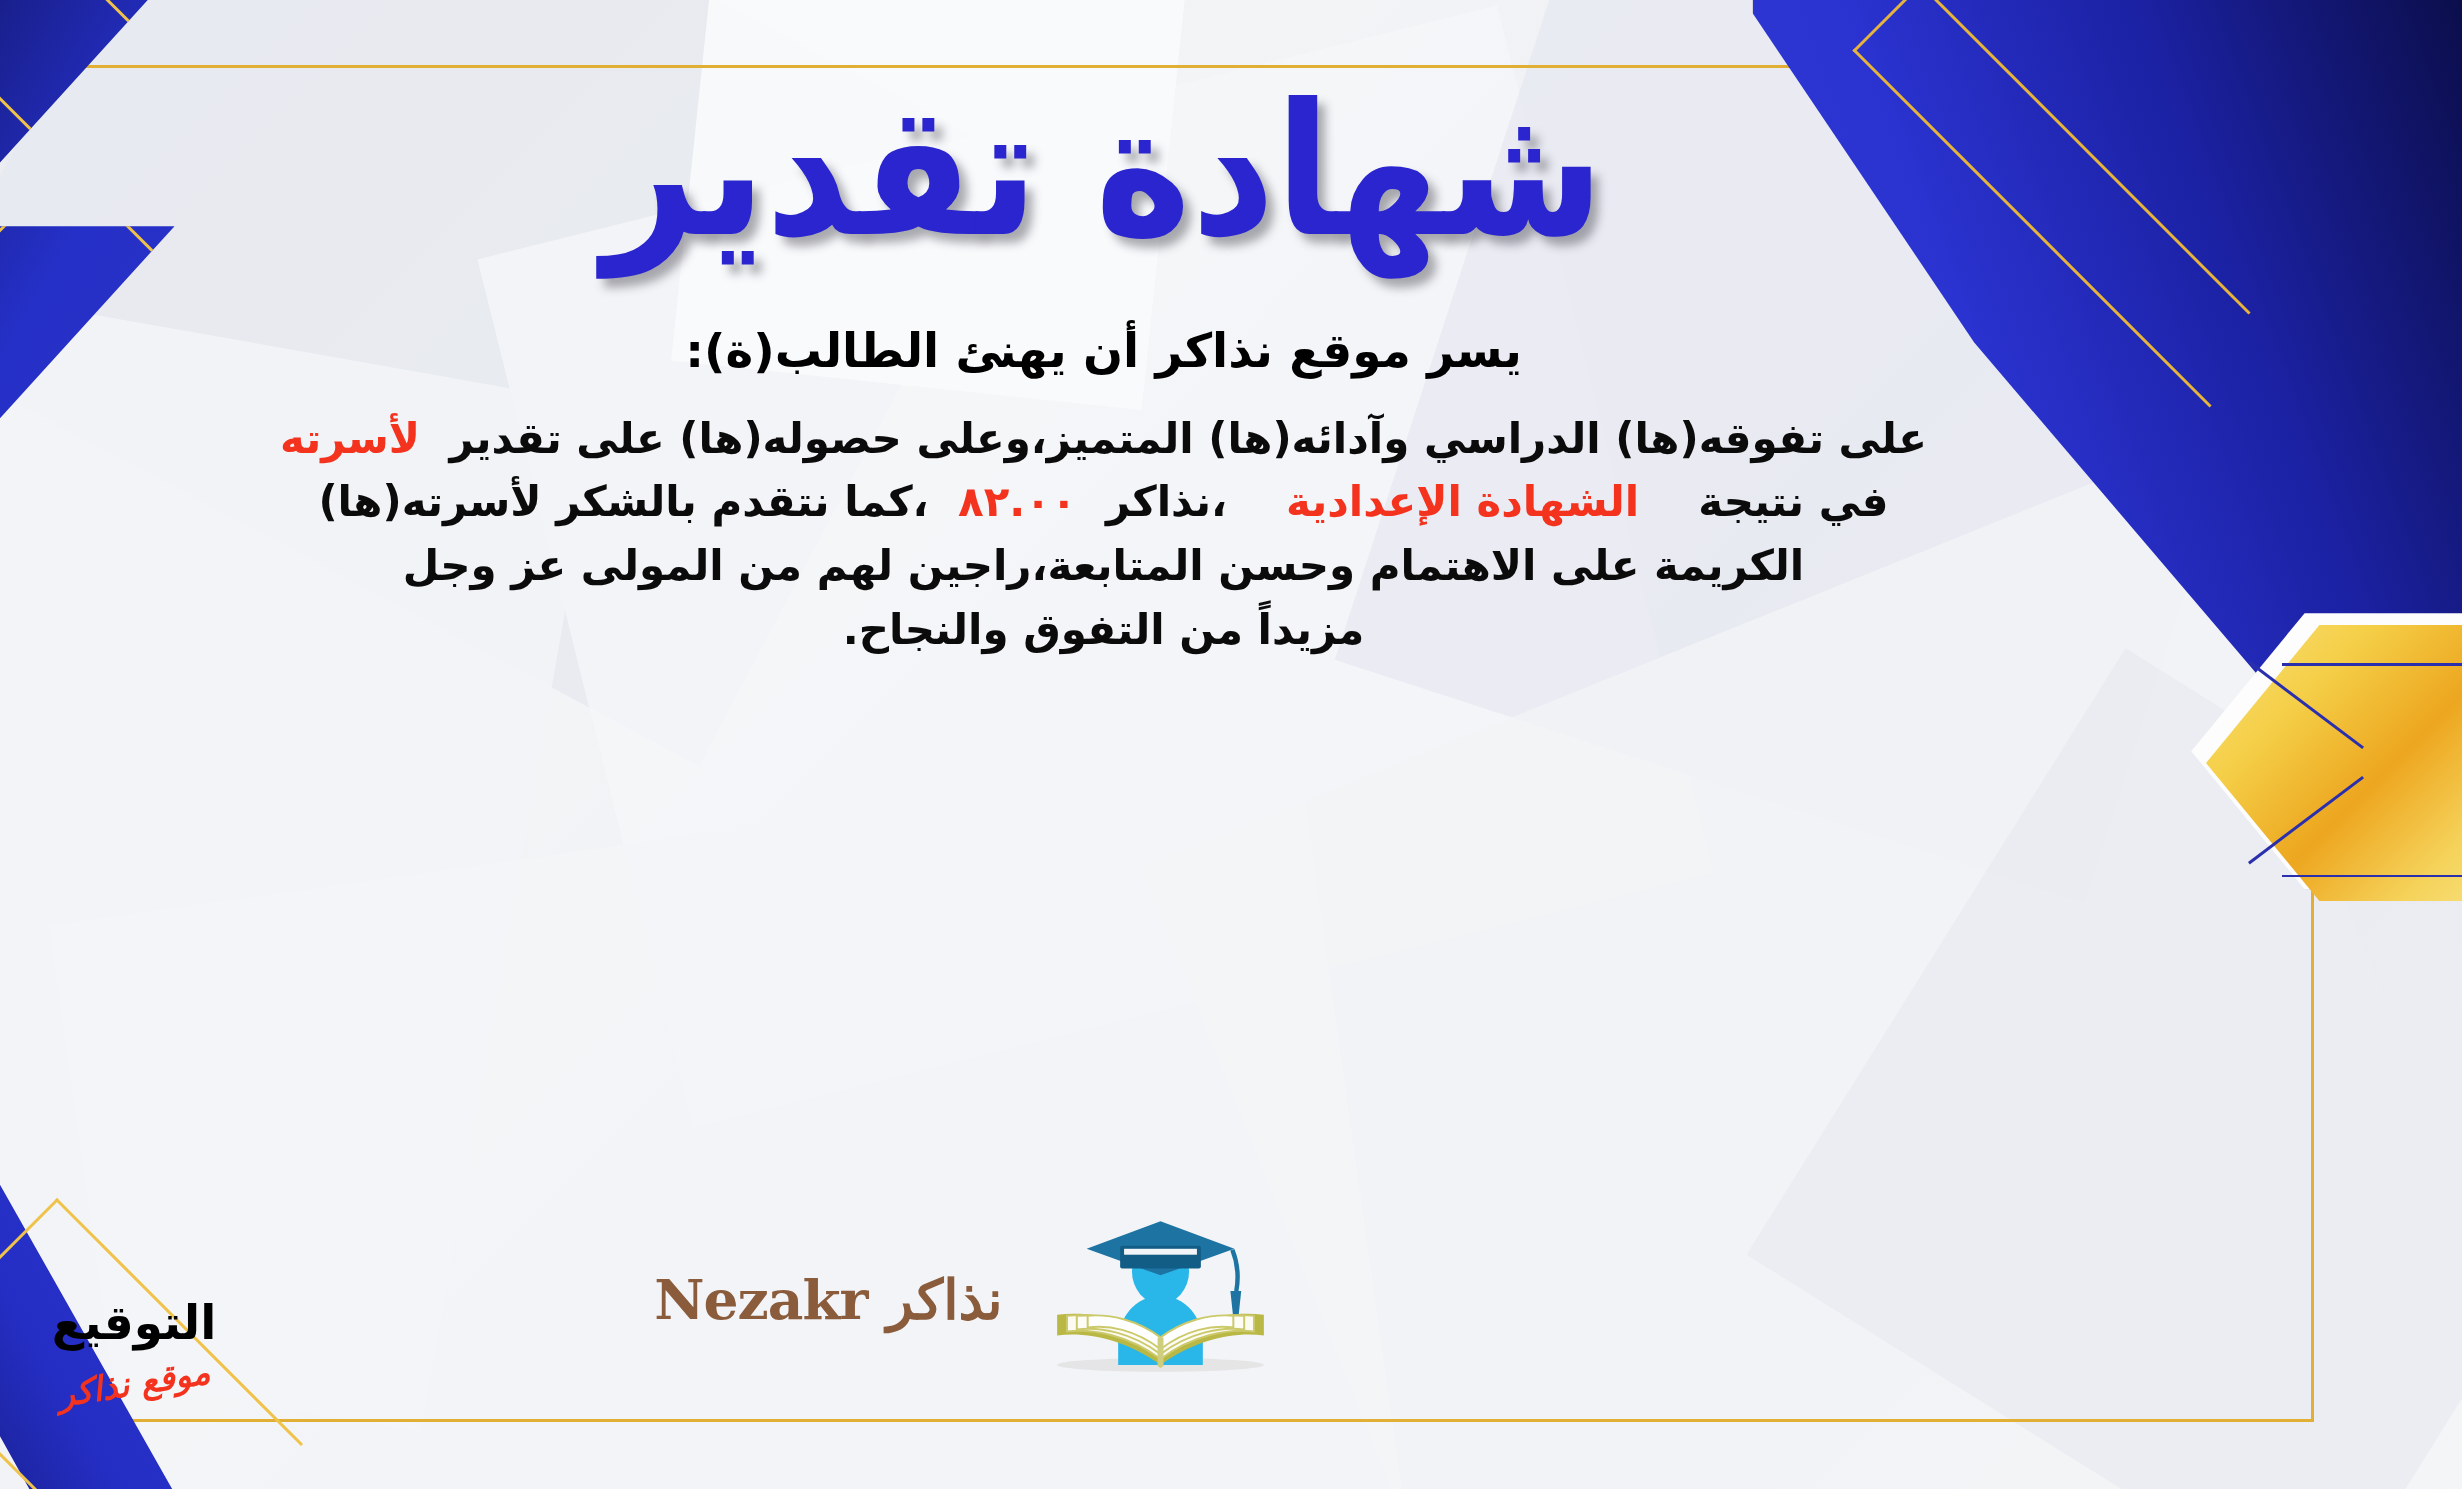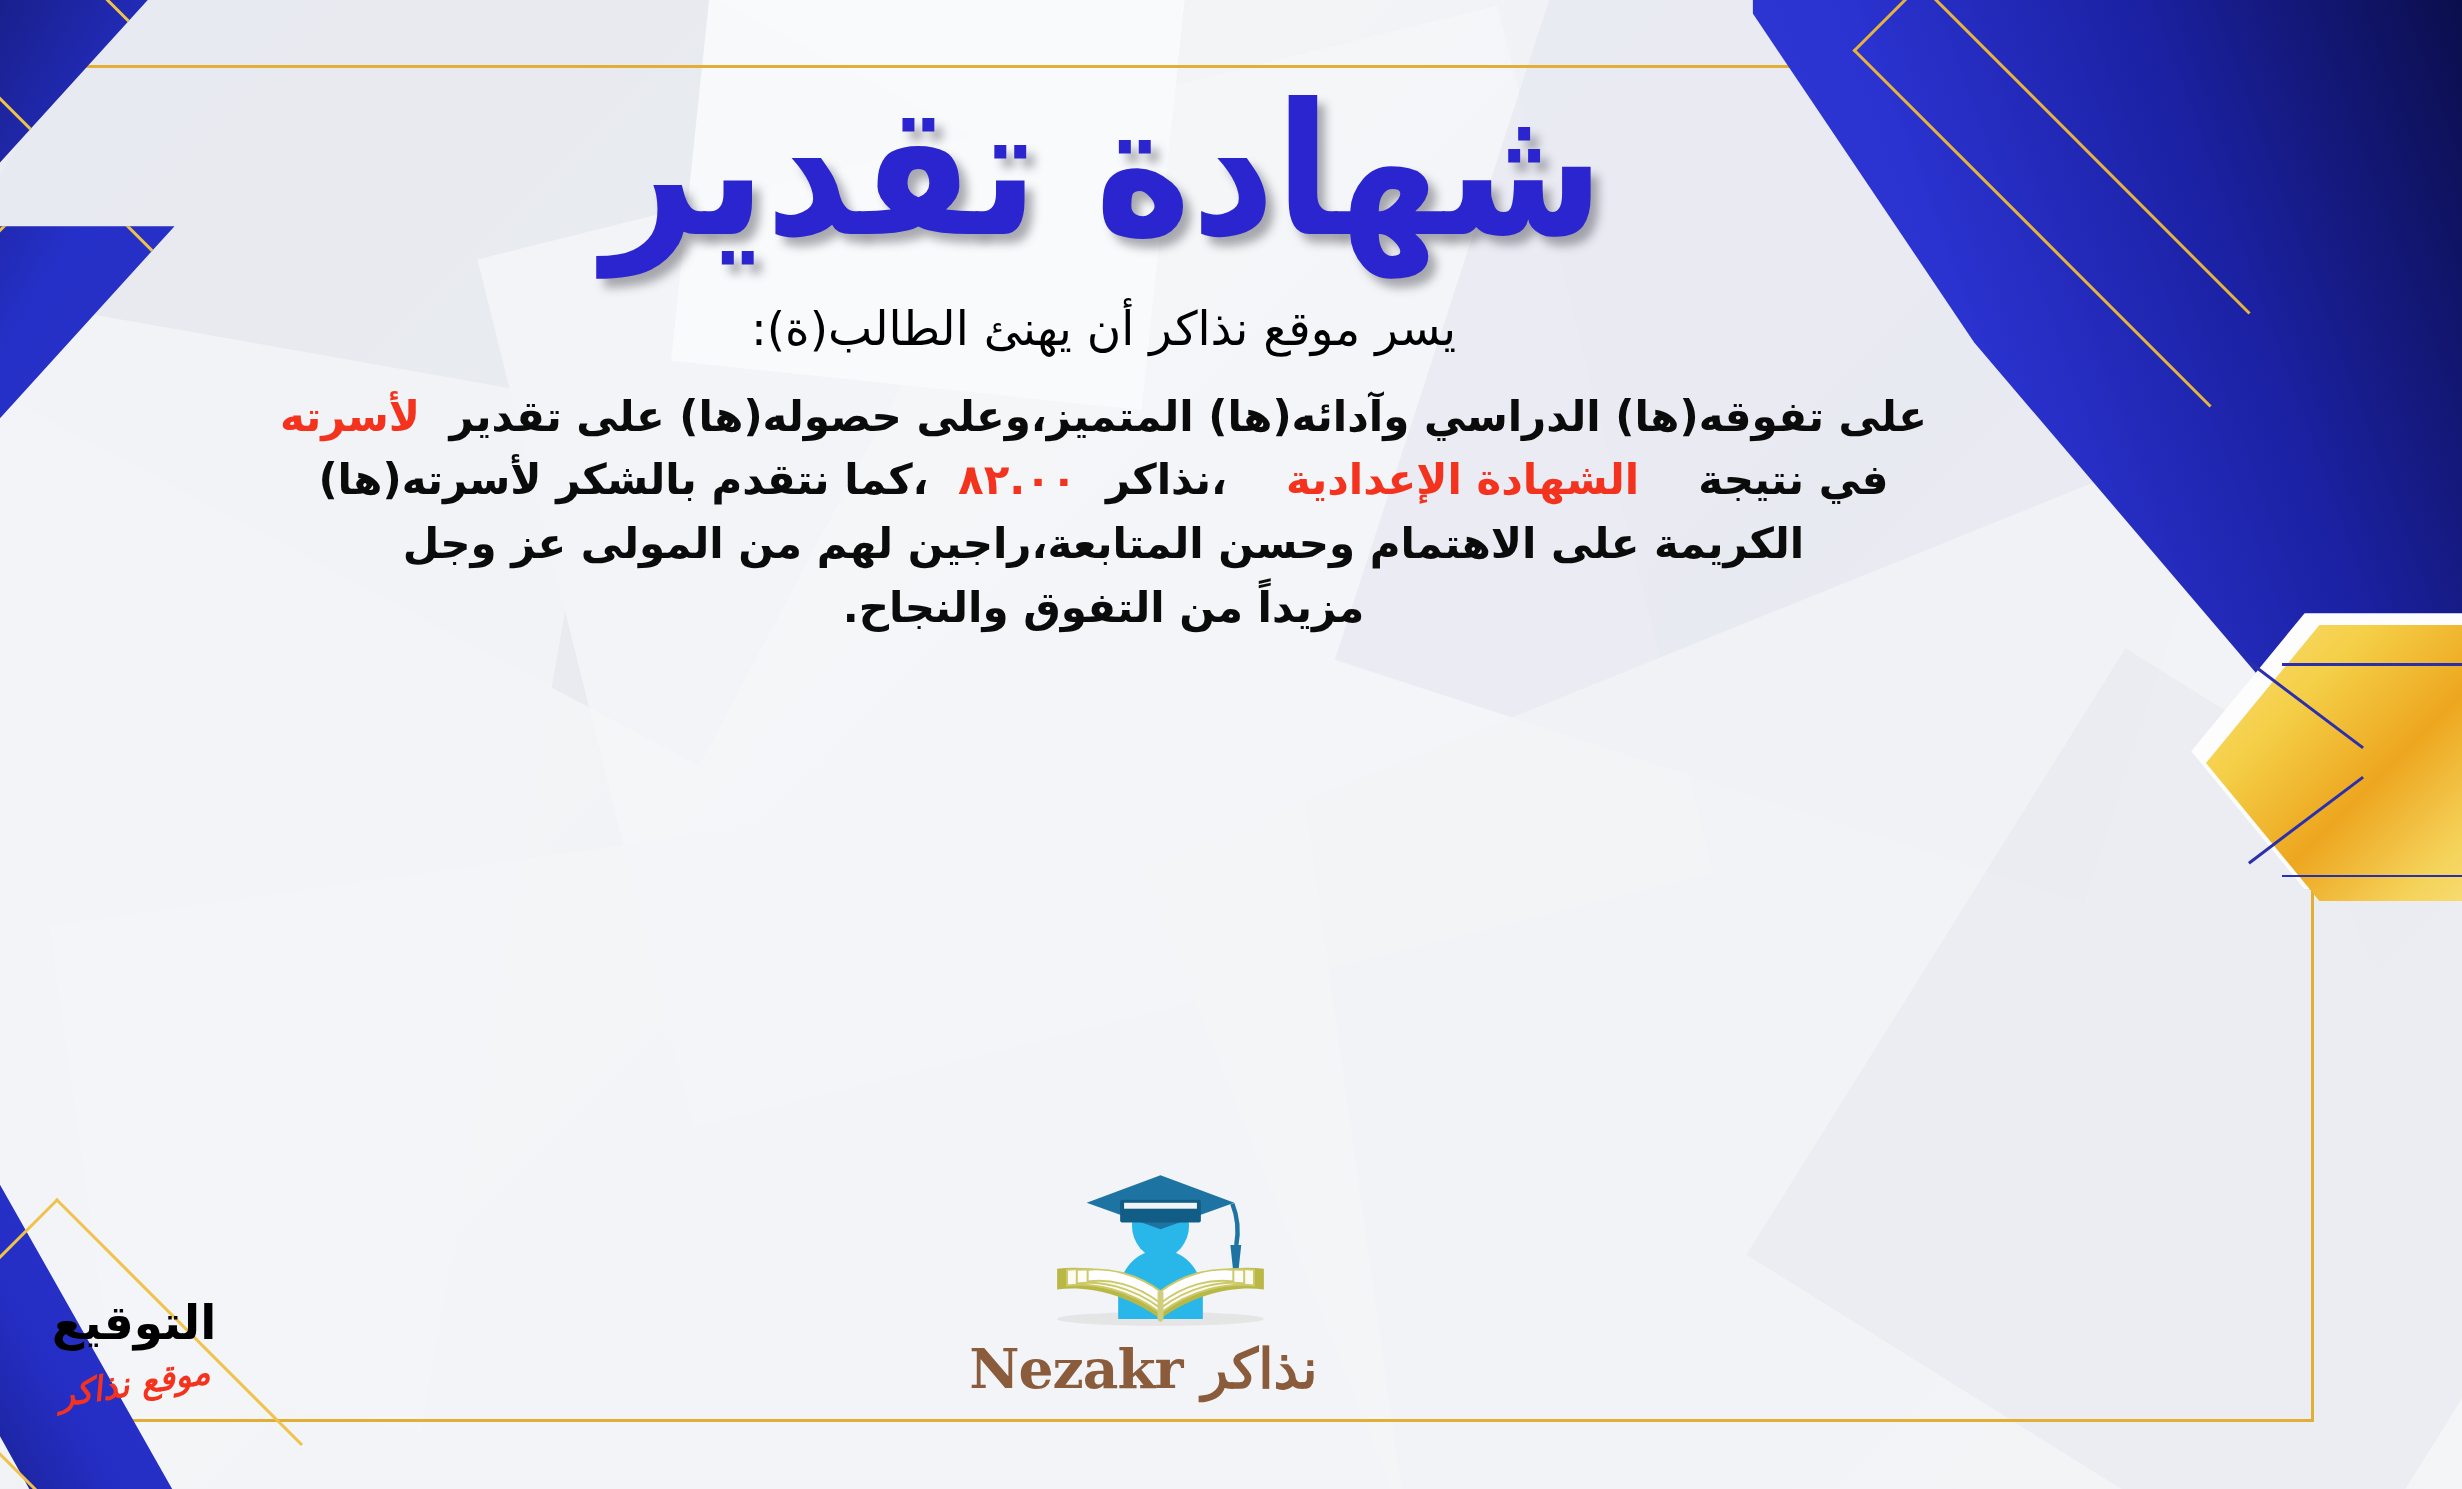--- a/index.html
+++ b/index.html
@@ -152,23 +152,23 @@
     font-weight:700;
     color:#2b25cf;
     letter-spacing:-3px;
     line-height:1.05;
     text-shadow:7.9px 7.9px 8.9px rgba(60,60,70,.42);
     transform:scaleY(1.12);
     white-space:nowrap;
   }
 
   .congrats{
-    margin-top:42px;
+    margin-top:64px;
     font-size:47px;
-    font-weight:400;
+    font-weight:700;
     color:#000;
     line-height:1.3;
   }
 
   .student{
     margin-top:18.7px;
     font-size:46px;
     font-weight:700;
     color:#f4331f;
     line-height:1.3;
@@ -202,23 +202,23 @@
   .sig-mark{
     margin-top:12.8px;
     font-family:"DejaVu Serif","Liberation Serif",serif;
     font-size:34px;color:#f4331f;font-style:italic;font-weight:600;
     transform:rotate(-9deg);
   }
   .spacer{width:364px;order:0;}
 
   .logo-block{
     order:1;
-    display:flex;flex-direction:column;align-items:flex-start;
+    display:flex;flex-direction:row;align-items:center;
     width:404px;
-    margin-bottom:2px;
+    margin-bottom:23px;
   }
   .logo-art{width:315px;height:163px;position:relative;}
   .logo-word{
     margin-top:2px;
     font-size:55px;font-weight:700;color:#8a5c3c;
     letter-spacing:-1px;white-space:nowrap;
     font-family:"DejaVu Serif","Liberation Serif",serif;
   }
 </style>
 </head>

